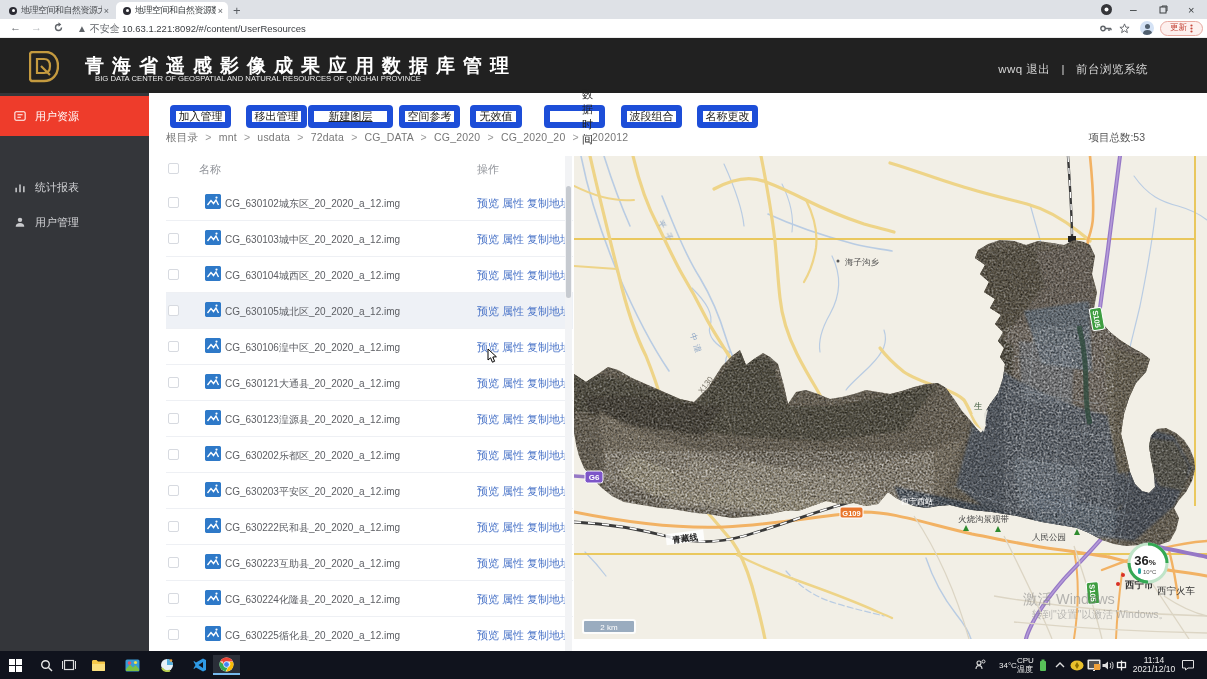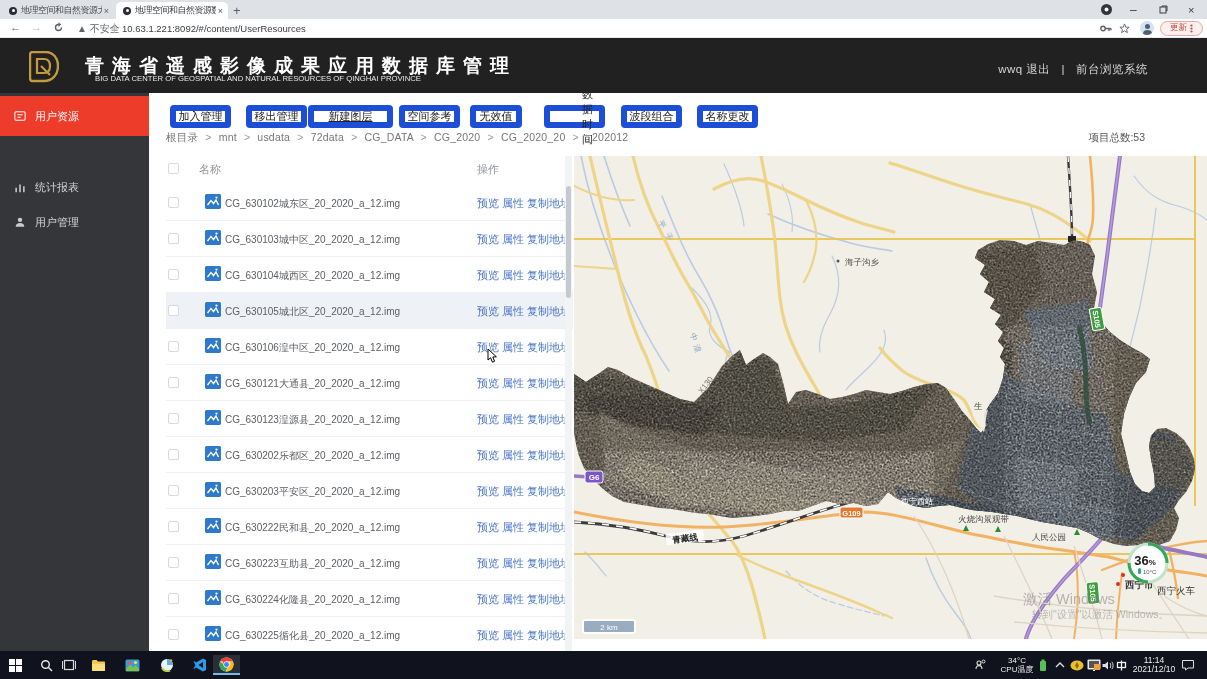--- a/index.html
+++ b/index.html
@@ -587,21 +587,21 @@
           <circle cx="7.5" cy="7.5" r="2.9" fill="#4285f4" stroke="#fff" stroke-width="0.8"></circle>
         </svg>
       </div>
   <div class="tkright" style="left:975px;">
         <svg width="12" height="12" viewBox="0 0 12 12">
           <circle cx="4" cy="4" r="2" fill="none" stroke="#ddd" stroke-width="1.1"></circle>
           <path d="M1 10 C1 7.5 2.3 6.6 4 6.6 C5.7 6.6 7 7.5 7 10" fill="none" stroke="#ddd" stroke-width="1.1"></path>
           <circle cx="8.5" cy="2.5" r="1.5" fill="none" stroke="#ddd" stroke-width="1"></circle>
         </svg>
       </div>
-  <div class="tkright" style="left:999px;width:36px;flex-direction:column;justify-content:center;font-size:8px;line-height:9px;">
+  <div class="tkright" style="left:999px;width:36px;flex-direction:row;justify-content:center;font-size:8px;line-height:9px;">
         <span>34°C</span>
         <span>CPU温度</span>
       </div>
   <div class="tkright" style="left:1039px;">
         <svg width="8" height="13" viewBox="0 0 8 13">
           <rect x="1" y="2" width="6" height="10" rx="1" fill="#58c058"></rect>
           <rect x="2.5" y="0.5" width="3" height="1.5" fill="#58c058"></rect>
         </svg>
       </div>
   <div class="tkright" style="left:1055px;">

